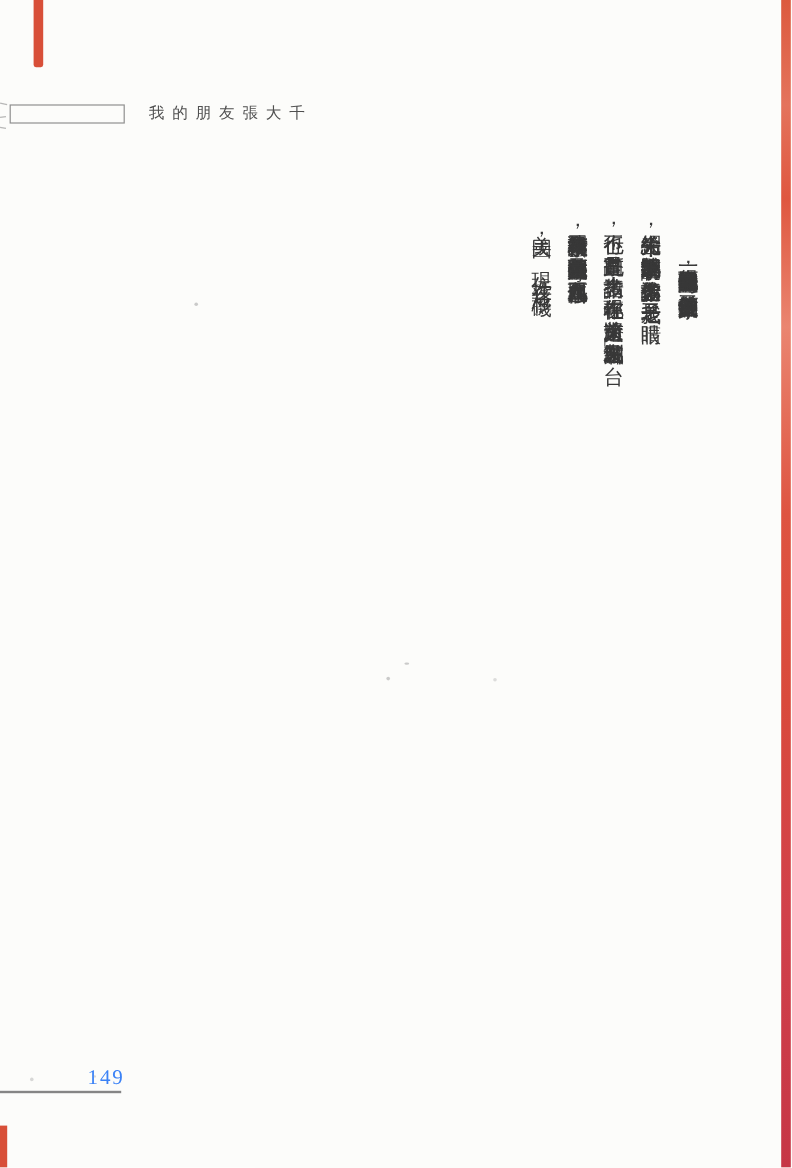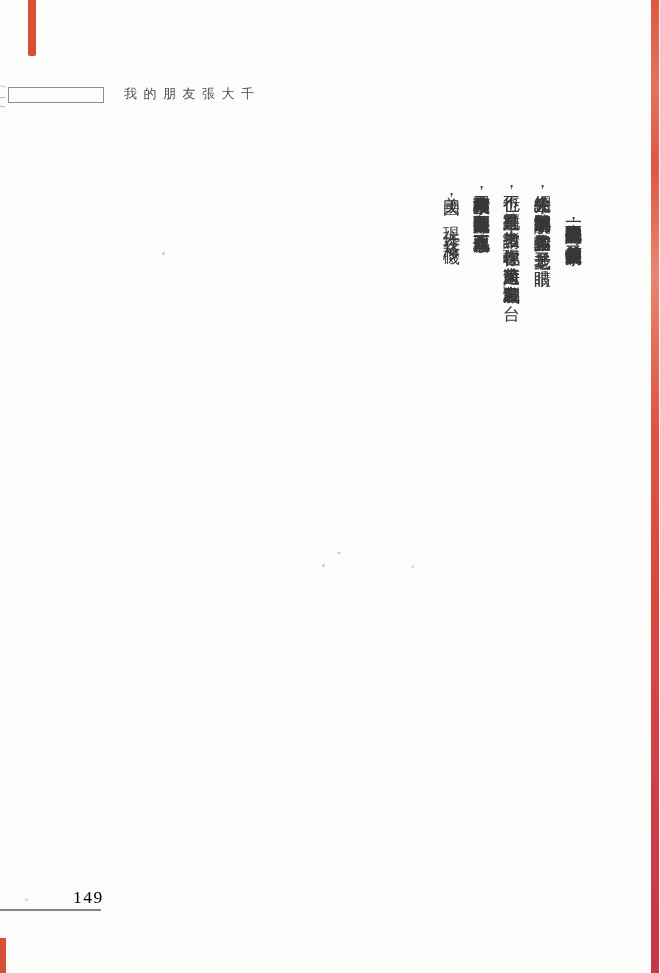--- a/index.html
+++ b/index.html
@@ -34,21 +34,21 @@
     writing-mode:vertical-rl;
     font-size:17px;line-height:30px;letter-spacing:0.2px;
     color:#383838;white-space:nowrap;
   }
   .col1{left:558px;padding-top:29px;}
   .col2{left:527px;}
   .col3{left:496px;}
   .col4{left:466px;}
   .col5{left:436px;letter-spacing:4.5px;}
   
-  .page-number{position:absolute;left:73px;top:887px;font-size:17.5px;letter-spacing:1.5px;color:#000000;}
+  .page-number{position:absolute;left:73px;top:887px;font-size:17.5px;letter-spacing:1.5px;color:#3b82f6;}
   .footer-rule{position:absolute;left:0;top:909px;width:101px;height:2px;background:#858585;}
   
   .speck{position:absolute;width:3px;height:3px;border-radius:50%;background:#a0a0a0;opacity:.55;}
   .sp1{left:162px;top:252px;}
   .sp2{left:337px;top:552px;width:4px;height:2px;}
   .sp3{left:322px;top:564px;}
   .sp4{left:411px;top:565px;opacity:.35;}
   .sp5{left:25px;top:898px;opacity:.4;}
   .sp6{left:78px;top:896px;width:2px;height:2px;opacity:.4;}
 </style>

